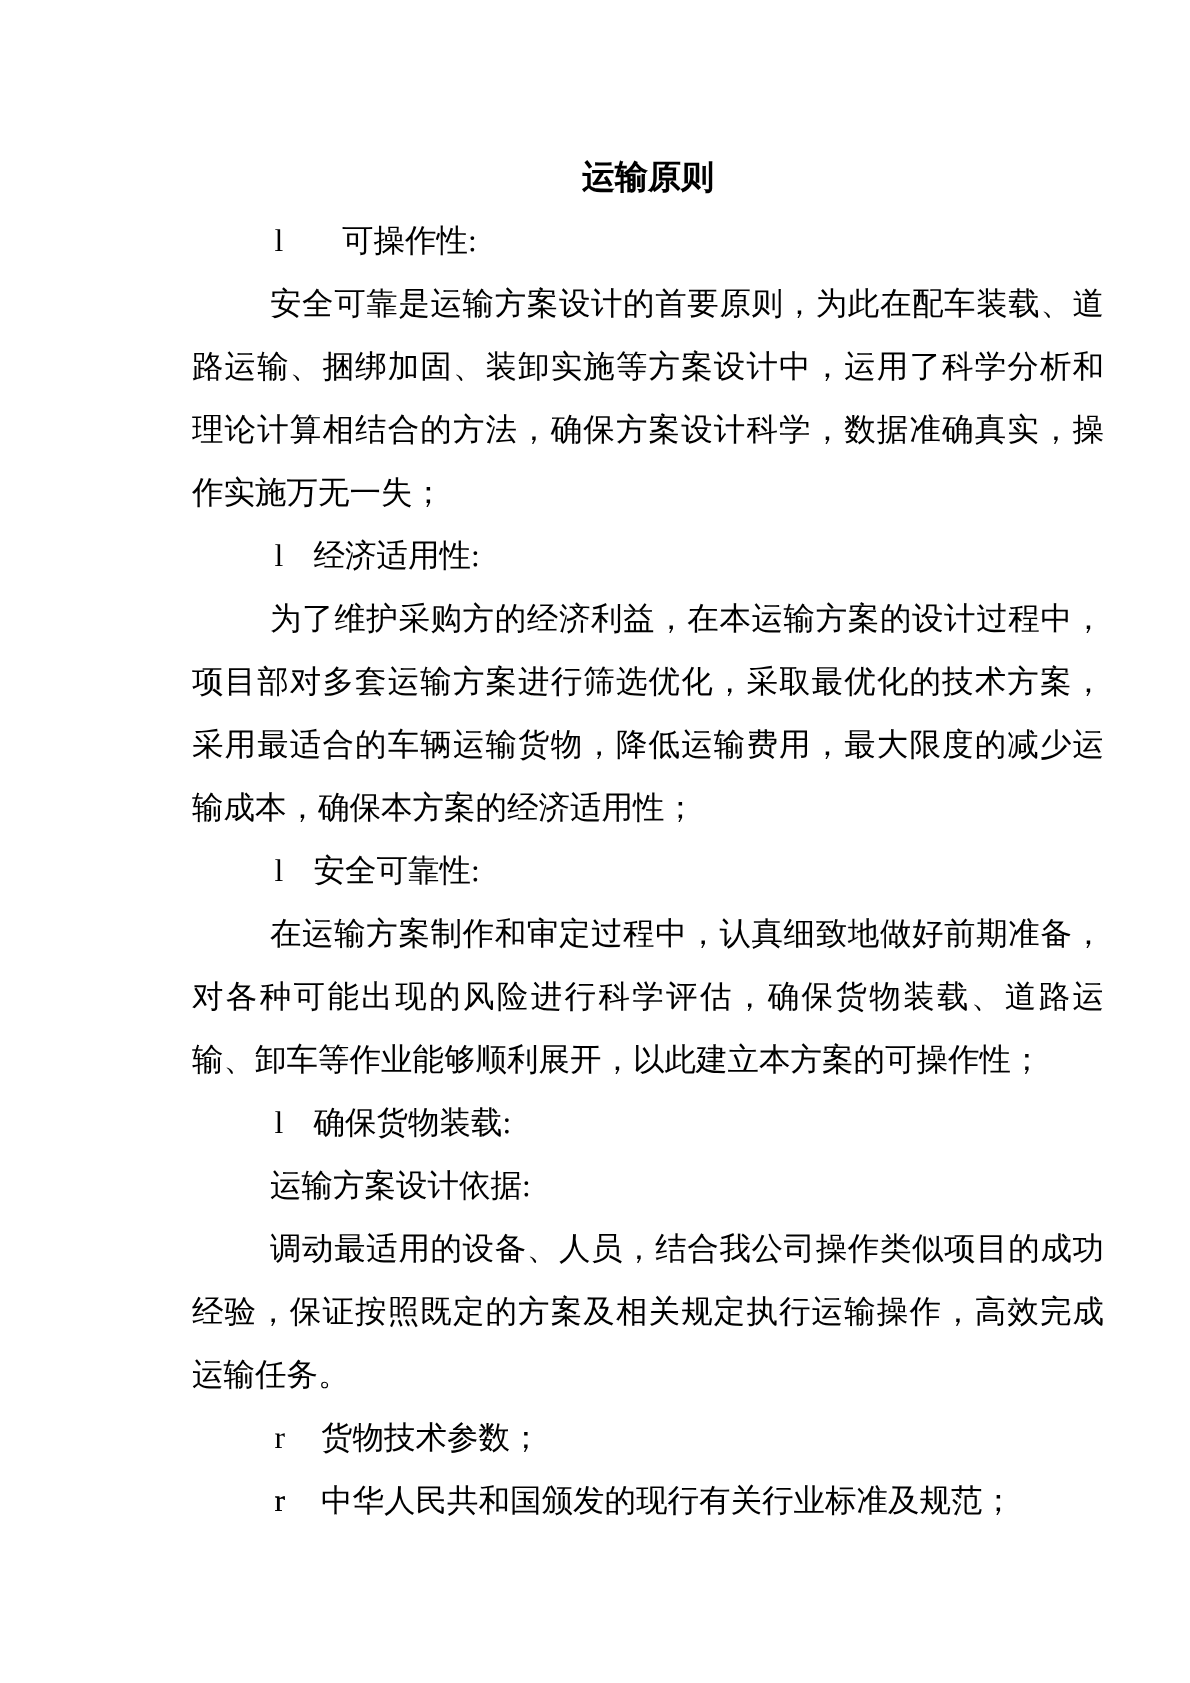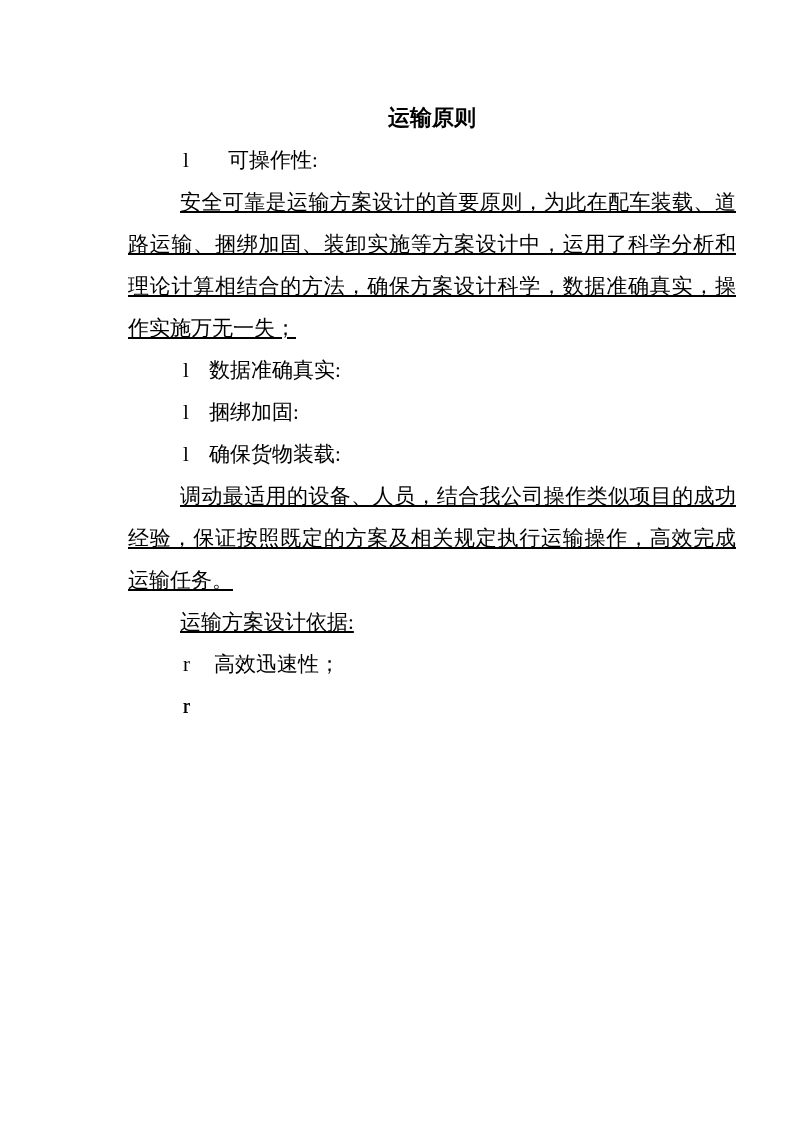--- a/index.html
+++ b/index.html
@@ -26,21 +26,20 @@
     text-align: center;
     font-size: 22px;
     font-weight: bold;
     line-height: 42px;
   }
   .para {
     margin: 0;
     text-align: justify;
     text-justify: inter-character;
     text-indent: 52px;
-    text-decoration: underline;
   }
   .li {
     position: relative;
     margin: 0;
     padding-left: 81px;
     text-align: left;
   }
   .li .marker {
     position: absolute;
     left: 55px;
@@ -63,45 +62,48 @@
 
   <div class="li first-l">
     <span class="marker">l</span>
     <span>可操作性:</span>
   </div>
 
   <p class="para">安全可靠是运输方案设计的首要原则，为此在配车装载、道路运输、捆绑加固、装卸实施等方案设计中，运用了科学分析和理论计算相结合的方法，确保方案设计科学，数据准确真实，操作实施万无一失；</p>
 
   <div class="li">
     <span class="marker">l</span>
-    <span>数据准确真实:</span>
+    <span>经济适用性:</span>
   </div>
 
+  <p class="para">为了维护采购方的经济利益，在本运输方案的设计过程中，项目部对多套运输方案进行筛选优化，采取最优化的技术方案，采用最适合的车辆运输货物，降低运输费用，最大限度的减少运输成本，确保本方案的经济适用性；</p>
 
   <div class="li">
     <span class="marker">l</span>
-    <span>捆绑加固:</span>
+    <span>安全可靠性:</span>
   </div>
 
+  <p class="para">在运输方案制作和审定过程中，认真细致地做好前期准备，对各种可能出现的风险进行科学评估，确保货物装载、道路运输、卸车等作业能够顺利展开，以此建立本方案的可操作性；</p>
 
   <div class="li">
     <span class="marker">l</span>
     <span>确保货物装载:</span>
   </div>
 
+  <p class="para">运输方案设计依据:</p>
+
   <p class="para">调动最适用的设备、人员，结合我公司操作类似项目的成功经验，保证按照既定的方案及相关规定执行运输操作，高效完成运输任务。</p>
-
-  <p class="para">运输方案设计依据:</p>
 
   <div class="li r-item">
     <span class="marker">r</span>
-    <span>高效迅速性；</span>
+    <span>货物技术参数；</span>
   </div>
 
   <div class="li r-item">
     <span class="marker">r</span>
   </div>
 
   <div class="li r-item">
     <span class="marker">r</span>
+    <span>中华人民共和国颁发的现行有关行业标准及规范；</span>
   </div>
 
 </div>
 
 </body></html>

